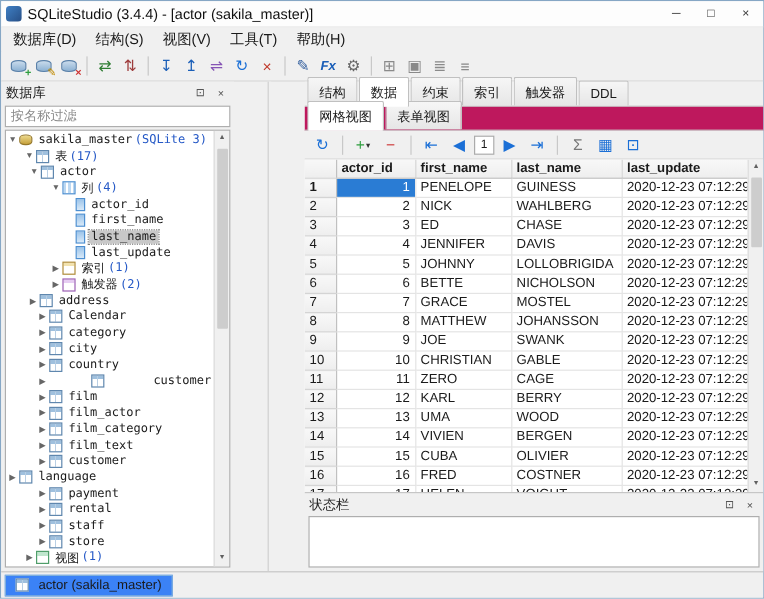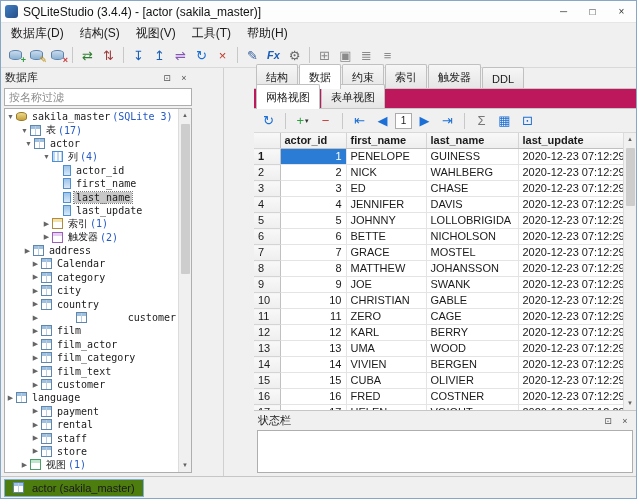--- a/index.html
+++ b/index.html
@@ -86,21 +86,21 @@
   .datagrid td.selcell { background: #2a7cd4; color: #fff; }
   .datagrid tr.currow .rownum { font-weight: bold; }
   .datagrid td.fill, .datagrid th.fill { border-right: none; }
 
   .statuspanel { height: 66px; flex: none; display: flex; flex-direction: column; border-top: 1px solid #c6c6c6; background: #f0f0f0; }
   .pbody { flex: 1; margin: 0 3px 3px 3px; border: 1px solid #aeaeae; background: #fff; }
 
   
   .taskbar { height: 22px; flex: none; border-top: 1px solid #c6c6c6; background: #f0f0f0; display: flex; align-items: center; padding: 0 3px; }
   .task-tab { display: flex; align-items: center; gap: 5px; height: 18px; padding: 0 8px; font-size: 11px; }
-  .task-tab.active { background: #4d7c0f; border: 1px solid #7fb0dd; }
+  .task-tab.active { background: #3b82f6; border: 1px solid #7fb0dd; }
 </style>
 </head>
 <body>
 
 <div class="window">
 
   <div class="titlebar">
     <span class="appicon"></span>
     <span class="title">SQLiteStudio (3.4.4) - [actor (sakila_master)]</span>
     <div class="wbtns">

